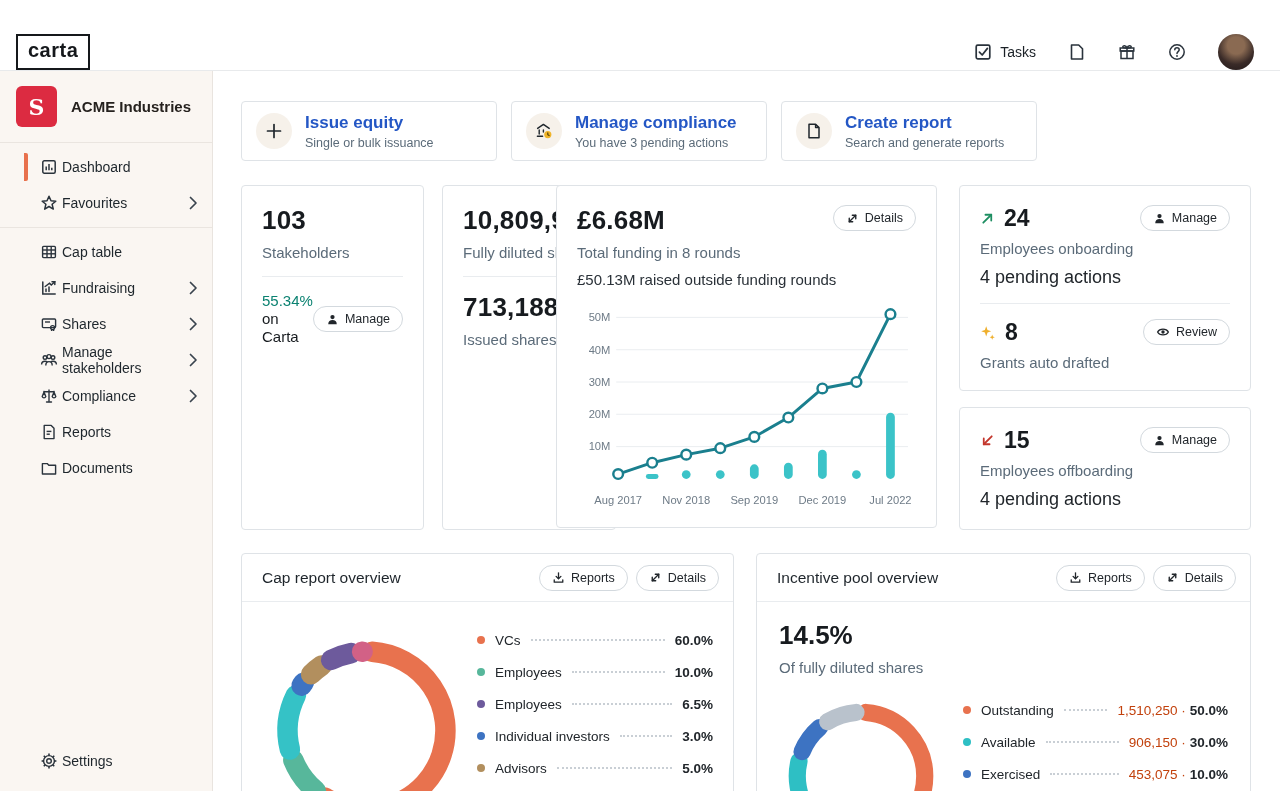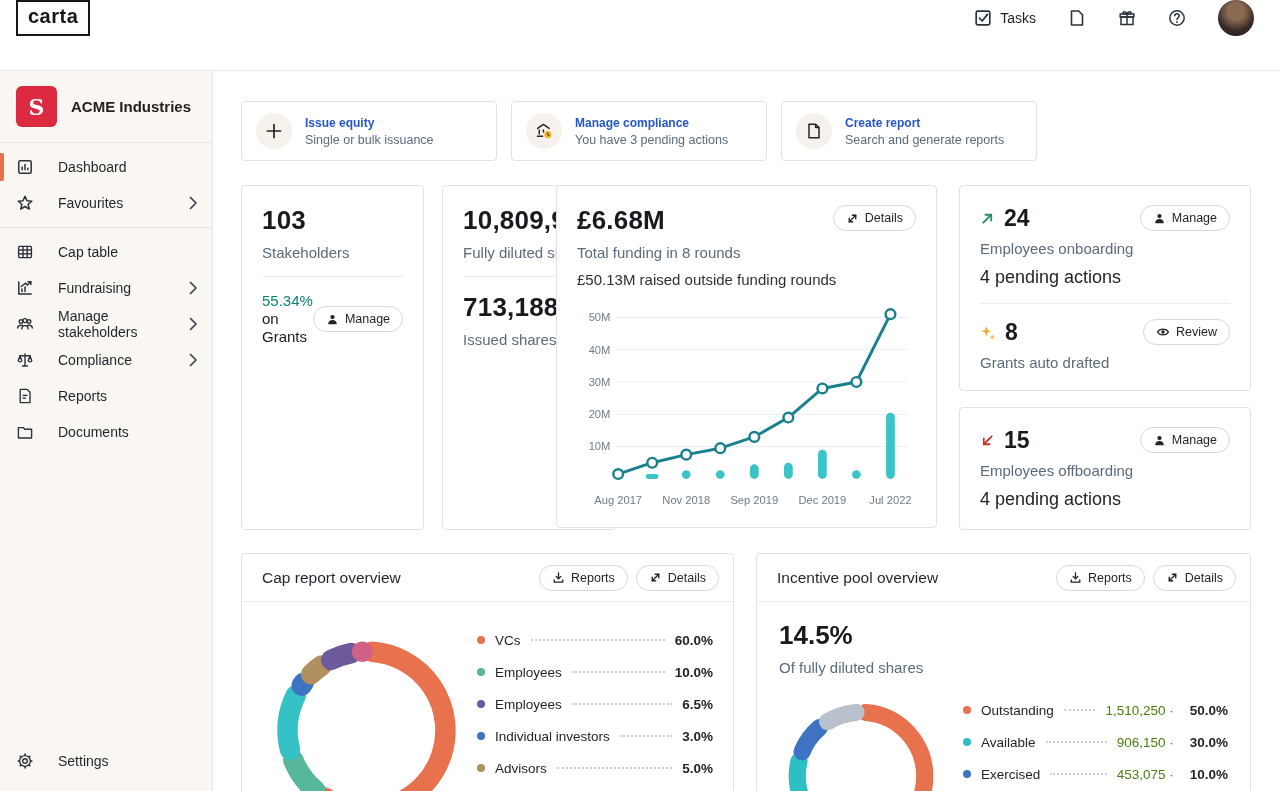--- a/index.html
+++ b/index.html
@@ -1,20 +1,20 @@
 <!DOCTYPE html>
 <html><head>
 <meta charset="utf-8">
 <style>
   * { margin:0; padding:0; box-sizing:border-box; }
   html,body { width:1280px; height:791px; overflow:hidden; background:#fff;
     font-family:"Liberation Sans", sans-serif; color:#1E262C; }
 
   
-  .header { height:71px; display:flex; align-items:flex-start; justify-content:space-between;
+  .header { height:71px; display:flex; align-items:flex-end; justify-content:space-between;
     padding:0 26px 0 16px; border-bottom:1px solid #E8EAEC; background:#fff; }
   .logo-box { border:2px solid #15181B; padding:3px 10px 6px; font-size:20px; font-weight:600;
     letter-spacing:.5px; color:#15181B; }
   .header-right { display:flex; align-items:center; gap:32px; }
   .hbtn { display:flex; align-items:center; gap:8px; font-size:14px; color:#1B2127; cursor:pointer; }
   .avatar { width:36px; height:36px; border-radius:50%;
     background:radial-gradient(circle at 50% 32%, #8a6a52 0 28%, #3a2b28 62%, #1f1718 100%); }
 
   
   .shell { display:flex; height:720px; }
@@ -23,36 +23,36 @@
   .main { flex:1; padding:30px 29px 0 28px; overflow:hidden; }
 
   
   .company { display:flex; align-items:center; gap:14px; padding:15px 16px; }
   .company-logo { width:41px; height:41px; border-radius:6px; background:#DC2B41; color:#fff;
     display:flex; align-items:center; justify-content:center;
     font-family:"DejaVu Serif", serif; font-weight:bold; font-size:22px; }
   .company-name { font-weight:bold; font-size:15px; color:#25211E; }
   .side-divider { border-top:1px solid #EAE5E0; margin:0; }
   .nav { padding:6px 0; }
-  .nav-item { position:relative; display:flex; align-items:center; gap:24px; height:36px;
-    padding:0 14px 0 16px; font-size:14px; color:#1E262C; cursor:pointer; }
+  .nav-item { position:relative; display:flex; align-items:center; gap:4px; height:36px;
+    padding:0 14px 0 16px; font-size:14px; color:#1E262C; cursor:pointer;margin-left:24px; }
   .nav-item .nav-label { flex:1; }
   .nav-item.active::before { content:""; position:absolute; left:0; top:4px; bottom:4px; width:4px;
     background:#E8714D; border-radius:0 2px 2px 0; }
   .nav-icon { width:18px; height:18px; flex-shrink:0; color:#2A333C; }
   .chev { width:9px; height:14px; color:#39434E; }
   .sidebar-bottom { margin-top:auto; padding:0 0 12px; }
 
   
   .actions { display:flex; gap:14px; margin-bottom:24px; }
   .action-card { width:256px; height:60px; border:1px solid #DFE3E7; border-radius:4px;
     display:flex; align-items:center; gap:13px; padding:0 14px; cursor:pointer; background:#fff; }
   .action-ico { width:36px; height:36px; border-radius:50%; background:#F6F1EA; display:flex;
     align-items:center; justify-content:center; color:#1F262C; flex-shrink:0; }
-  .action-title { color:#2457C5; font-size:12px; font-weight:bold; margin-bottom:3px; }
+  .action-title { color:#2457C5; font-size:17px; font-weight:bold; margin-bottom:3px; }
   .action-sub { color:#5B6B79; font-size:12.5px; }
 
   
   .stats-row { display:flex; gap:22px; margin-bottom:23px; }
   .col-left { width:293px; display:flex; flex-direction:row; gap:18px; }
   .col-mid { width:381px; }
   .col-right { width:293px; display:flex; flex-direction:column; gap:16px; }
   .card { border:1px solid #DFE3E7; border-radius:4px; background:#fff; }
   .pad { padding:19px 20px; }
   .big-num { font-size:26px; font-weight:bold; color:#171B1F; letter-spacing:.2px; }
@@ -86,21 +86,21 @@
   .ov-head { display:flex; align-items:center; justify-content:space-between; height:48px;
     padding:0 14px 0 20px; border-bottom:1px solid #E9ECEF; }
   .ov-title { font-size:15.5px; color:#1E252B; }
   .ov-btns { display:flex; gap:8px; }
   .ov-body { display:flex; padding:18px 20px 0; }
   .legend { flex:1; padding-top:4px; }
   .legend-row { display:flex; align-items:center; height:32px; font-size:13.5px; color:#21262B; }
   .bullet { width:8px; height:8px; border-radius:50%; margin-right:10px; flex-shrink:0; }
   .leader { flex:1; border-top:2px dotted #C9CFD5; margin:0 10px; }
   .legend-val { font-weight:bold; font-size:13.5px; }
-  .legend-count { color:#4d7c0f; font-size:13.5px; margin-right:16px; }
+  .legend-count { color:#c2410c; font-size:13.5px; margin-right:4px; }
   .pool-pct { font-size:26px; font-weight:bold; color:#171B1F; }
   .pool-flex { display:flex; margin-top:14px; }
 
   .chart-axis-text { font-size:11.5px; fill:#6E7B87; }
 </style>
 </head>
 <body>
 
 <div class="header">
   <div class="logo-box">carta</div>
@@ -180,20 +180,32 @@
             <polyline points="5.2,7.5 9.5,4.2 11.3,6 14.8,2.8"></polyline>
             <polyline points="12,2.8 14.8,2.8 14.8,5.6"></polyline>
           </svg>
         <span class="nav-label">Fundraising</span>
         <svg class="chev" viewBox="0 0 9 14" fill="none" stroke="currentColor" stroke-width="1.7" stroke-linecap="round" stroke-linejoin="round">
             <polyline points="1.5,1.5 7,7 1.5,12.5"></polyline>
           </svg>
       </div>
       <div class="nav-item">
         <svg class="nav-icon" viewBox="0 0 18 18" fill="none" stroke="currentColor" stroke-width="1.4">
+            <rect x="2.4" y="4" width="13.2" height="8.6" rx="1"></rect>
+            <line x1="5" y1="7" x2="10" y2="7"></line>
+            <circle cx="12.6" cy="12.6" r="2"></circle>
+            <path d="M11.6 14.2 V16 M13.6 14.2 V16"></path>
+          </svg>
+        <span class="nav-label">Shares</span>
+        <svg class="chev" viewBox="0 0 9 14" fill="none" stroke="currentColor" stroke-width="1.7" stroke-linecap="round" stroke-linejoin="round">
+            <polyline points="1.5,1.5 7,7 1.5,12.5"></polyline>
+          </svg>
+      </div>
+      <div class="nav-item">
+        <svg class="nav-icon" viewBox="0 0 18 18" fill="none" stroke="currentColor" stroke-width="1.4">
             <circle cx="5" cy="6.6" r="1.8"></circle>
             <circle cx="13" cy="6.6" r="1.8"></circle>
             <circle cx="9" cy="5.6" r="2"></circle>
             <path d="M1.6 13.6 c0-2.4 1.6-3.4 3.4-3.4 1 0 1.8.3 2.4.9"></path>
             <path d="M16.4 13.6 c0-2.4-1.6-3.4-3.4-3.4-1 0-1.8.3-2.4.9"></path>
             <path d="M5.8 14.4 c0-2.6 1.5-3.8 3.2-3.8 s3.2 1.2 3.2 3.8"></path>
           </svg>
         <span class="nav-label">Manage stakeholders</span>
         <svg class="chev" viewBox="0 0 9 14" fill="none" stroke="currentColor" stroke-width="1.7" stroke-linecap="round" stroke-linejoin="round">
             <polyline points="1.5,1.5 7,7 1.5,12.5"></polyline>
@@ -295,21 +307,21 @@
     </div>
 
     <div class="stats-row">
       <div class="col-left">
         <div class="card pad">
           <div class="big-num">103</div>
           <div class="muted" style="margin-top:8px">Stakeholders</div>
           <div class="card-divider"></div>
           <div class="onCarta-row">
             <div><span class="green-pct">55.34%</span>
-                 <span class="dark-txt">on Grants</span></div>
+                 <span class="dark-txt">on Carta</span></div>
             <button class="pill">
               <svg width="13" height="13" viewBox="0 0 14 14" fill="currentColor">
                   <circle cx="7" cy="4.4" r="2.3"></circle>
                   <path d="M2.4 12 c0-3 2-4.4 4.6-4.4 s4.6 1.4 4.6 4.4 Z"></path>
                 </svg>
               <span>Manage</span>
             </button>
           </div>
         </div>
 

